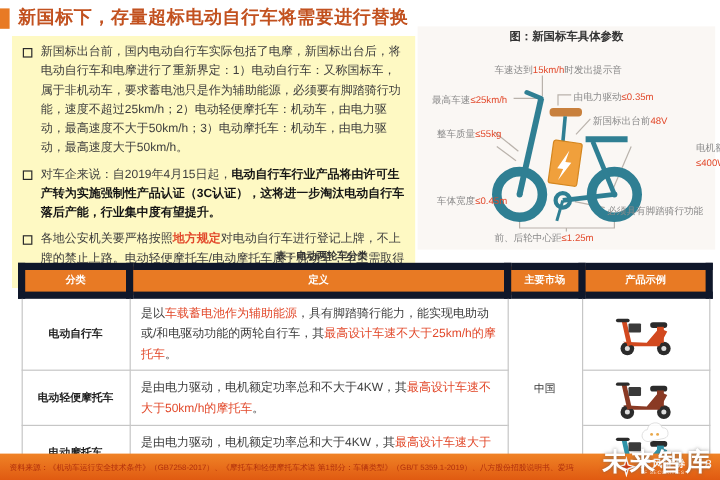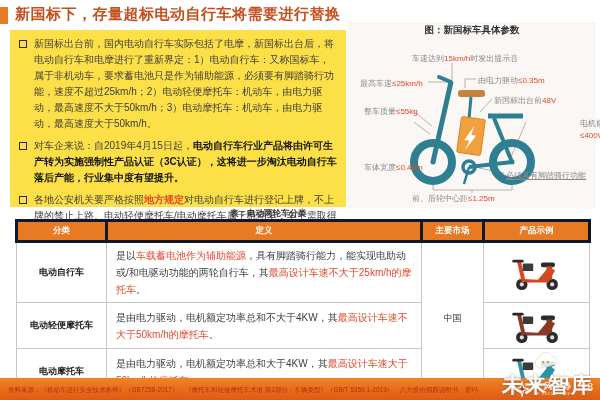--- a/index.html
+++ b/index.html
@@ -4,21 +4,21 @@
 <style>
   html,body{margin:0;padding:0;}
   body{font-family:"Liberation Sans","DejaVu Sans",sans-serif;background:#888;}
   .slide{position:relative;width:600px;height:400px;background:#ffffff;overflow:hidden;margin:0 auto;}
 
   
   .title-tab{position:absolute;left:0;top:7px;width:8px;height:17px;background:var(--accent);}
   .slide-title{position:absolute;left:15px;top:5px;font-size:15px;font-weight:bold;color:var(--title);letter-spacing:.5px;}
 
   
-  .bullet-panel{position:absolute;left:10px;top:30px;width:336px;height:177px;background:#fde047;padding:4px 8px;box-sizing:border-box;}
+  .bullet-panel{position:absolute;left:10px;top:30px;width:336px;height:210px;background:#fef9c3;padding:4px 8px;box-sizing:border-box;}
   .bullet{display:flex;margin-top:6px;}
   .bullet:first-child{margin-top:2px;}
   .bullet-marker{flex:0 0 auto;width:6px;height:6px;border:1.6px solid #2b2b2b;margin:4px 7px 0 1px;}
   .bullet-text{font-size:10px;line-height:1.6;color:#3d3d3d;}
   .seg-bold{font-weight:bold;color:#151515;}
   .seg-red{color:var(--red);}
   .seg-red-bold{color:var(--red);font-weight:bold;}
 
   
   .figure-panel{position:absolute;left:348px;top:22px;width:248px;height:186px;background:#faf7f4;}
@@ -26,27 +26,27 @@
   .diagram-svg{position:absolute;left:0;top:0;width:248px;height:186px;}
   .lbl{position:absolute;font-size:8px;color:#8a8a8a;white-space:nowrap;}
   .lbl .val{color:var(--red);}
   .lbl-speed{left:64px;top:31px;}
   .lbl-maxspeed{left:12px;top:56px;}
   .lbl-weight{left:16px;top:84px;}
   .lbl-width{left:16px;top:96px;margin-top:44px;}
   .lbl-saddle{left:130px;top:53px;}
   .lbl-voltage{left:146px;top:73px;}
   .lbl-power{left:196px;top:96px;width:54px;white-space:normal;line-height:1.5;margin-left:36px;}
-  .lbl-pedal{left:158px;top:148px;text-decoration:underline;}
+  .lbl-pedal{left:158px;top:148px;}
   .lbl-wheelbase{left:64px;top:171px;}
 
   
   .table-caption{position:absolute;left:230px;top:208px;font-size:8.5px;font-weight:bold;color:#333;}
   .class-table{position:absolute;left:15px;top:219px;width:573px;border-collapse:collapse;table-layout:fixed;}
-  .class-table th{background:var(--accent);color:#fff;font-size:8.5px;font-weight:bold;padding:3px 0;border:3px solid #0f172a;}
+  .class-table th{background:var(--accent);color:#fff;font-size:8.5px;font-weight:bold;padding:3px 0;border:6px solid #0f172a;}
   .class-table td{border:1px solid #c6c6c6;background:#fff;vertical-align:middle;}
   .cat-cell{font-size:9px;font-weight:bold;color:#222;text-align:center;}
   .def-cell{font-size:10px;line-height:1.7;color:#3d3d3d;padding:4px 9px;}
   .market-cell{font-size:9px;color:#333;text-align:center;}
   .img-cell{text-align:center;}
   .scooter{width:58px;height:38px;vertical-align:middle;}
   .sc1 .sc-body,.sc1 .sc-stem,.sc1 .sc-rear{fill:var(--scooter1);}
   .sc2 .sc-body,.sc2 .sc-stem,.sc2 .sc-rear{fill:var(--scooter2);}
   .sc3 .sc-body,.sc3 .sc-stem,.sc3 .sc-rear{fill:var(--scooter3);}
 

